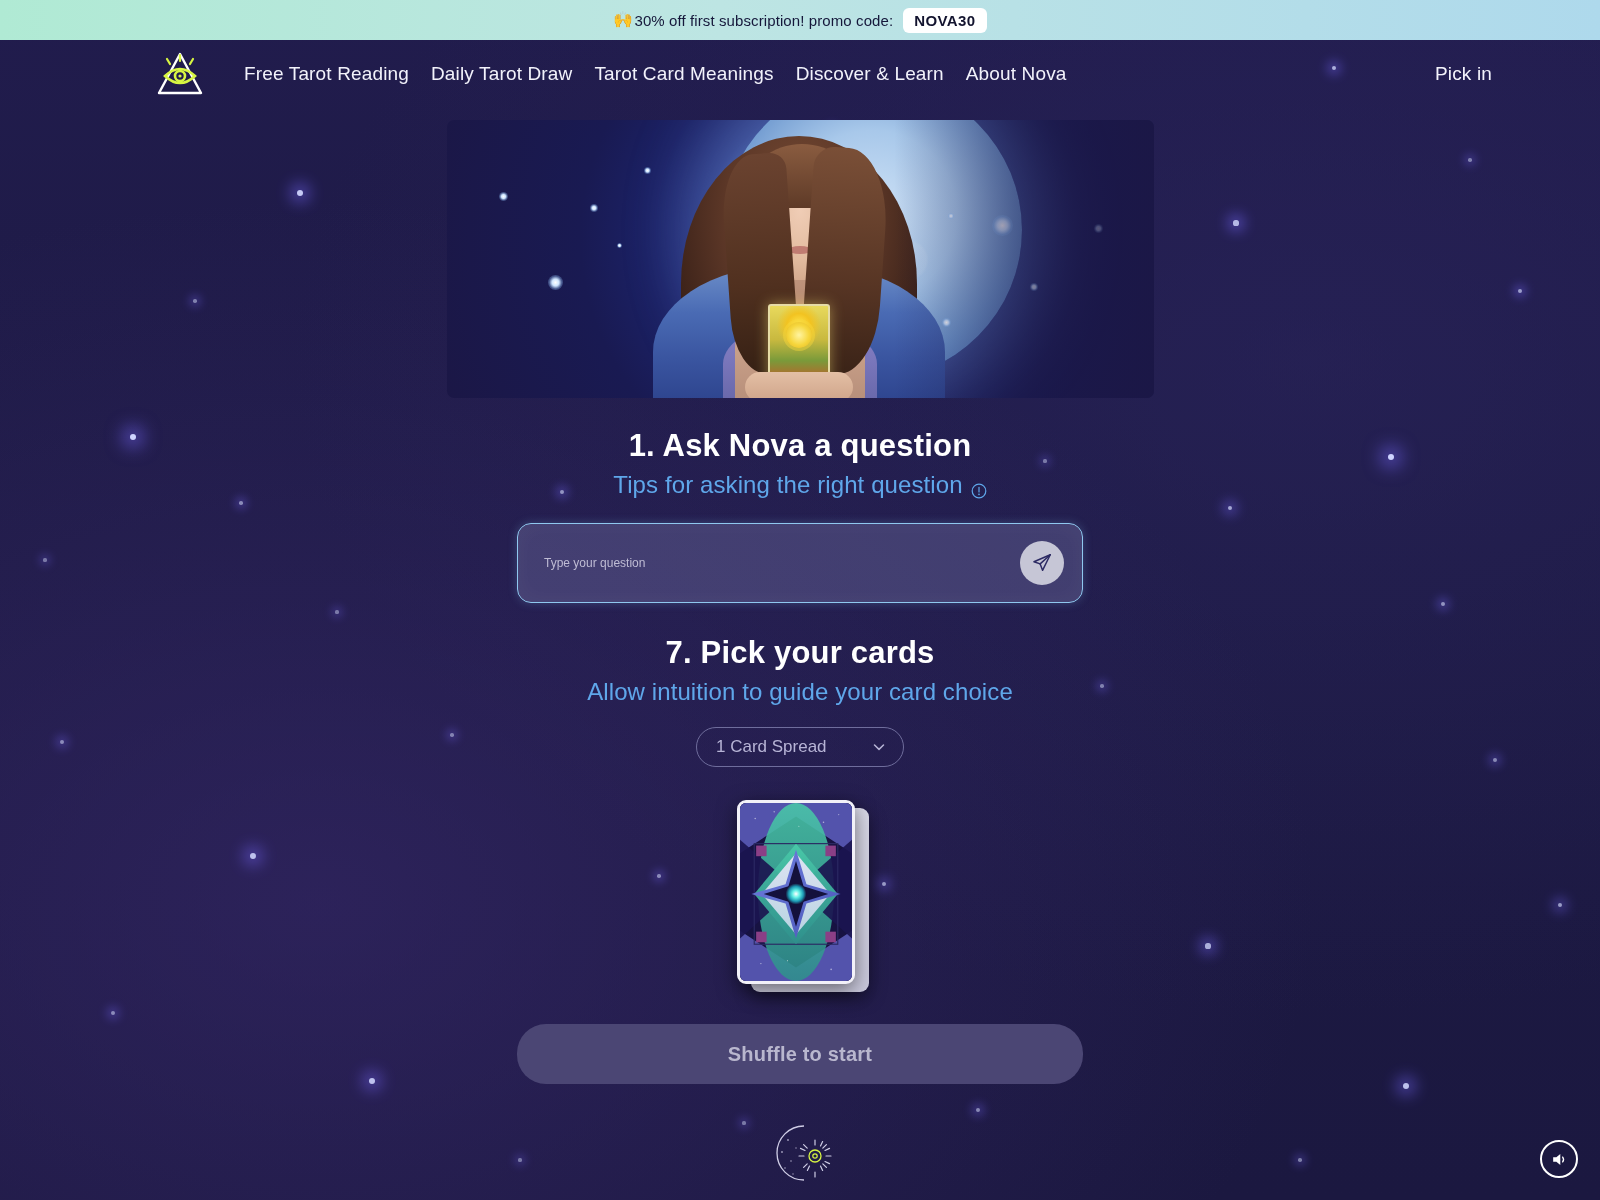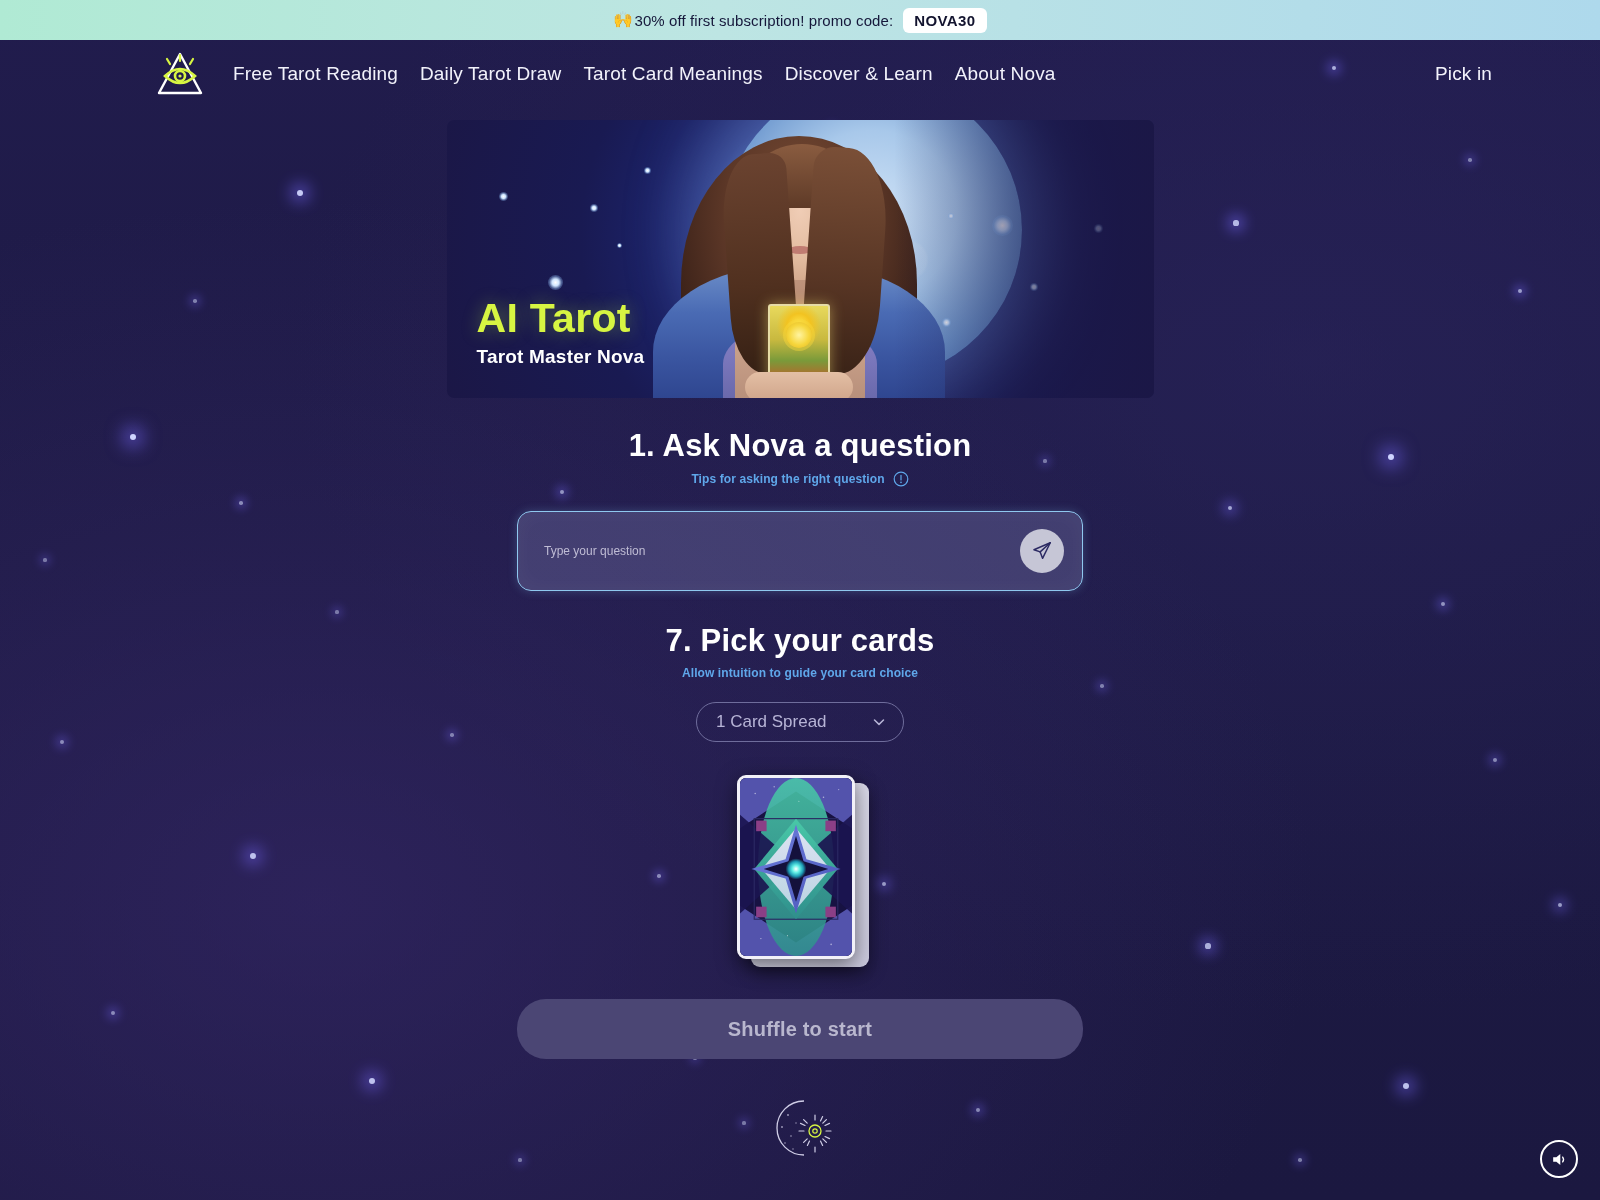--- a/index.html
+++ b/index.html
@@ -65,21 +65,21 @@
     height: 68px;
     padding: 0 108px 0 155px;
     display: flex;
     align-items: center;
   }
   .logo-mark { width: 50px; height: 50px; flex: 0 0 auto; }
   nav.menu {
     display: flex;
     align-items: center;
     gap: 22px;
-    margin-left: 28px;
+    margin-left: 39px;
   }
   nav.menu a {
     color: #f2f2fb;
     font-size: 19px;
     letter-spacing: .15px;
     text-decoration: none;
     white-space: nowrap;
   }
   .signin {
     margin-left: auto;
@@ -243,22 +243,22 @@
 
   .step-title {
     margin-top: 30px;
     font-size: 31px;
     font-weight: 600;
     color: #ffffff;
     letter-spacing: .2px;
   }
   .step-sub {
     margin-top: 7px;
-    font-size: 12px;
-    font-weight: 700;
+    font-size: 24px;
+    font-weight: 400;
     color: #5fa7ea;
     letter-spacing: .1px;
     display: inline-flex;
     align-items: center;
     gap: 8px;
     cursor: pointer;
   }
   .info-icon { width: 16px; height: 16px; display: inline-block; }
 
   .q-field {
@@ -460,24 +460,20 @@
         <div class="fig-pendant-chain"></div>
         <div class="fig-pendant"></div>
         <div class="fig-tarot">
             <div class="fig-tarot-sun"></div>
           </div>
         <div class="fig-hands"></div>
       </div>
 
       <div class="hero-fade"></div>
 
-      <div class="hero-text">
-        <div class="hero-title">AI Tarot</div>
-        <div class="hero-sub">Tarot Master Nova</div>
-      </div>
     </div>
   </div>
 
   <main>
 
     <h2 class="step-title">1. Ask Nova a question</h2>
 
     <div class="step-sub">
       <span>Tips for asking the right question</span>
       <span class="info-icon">

